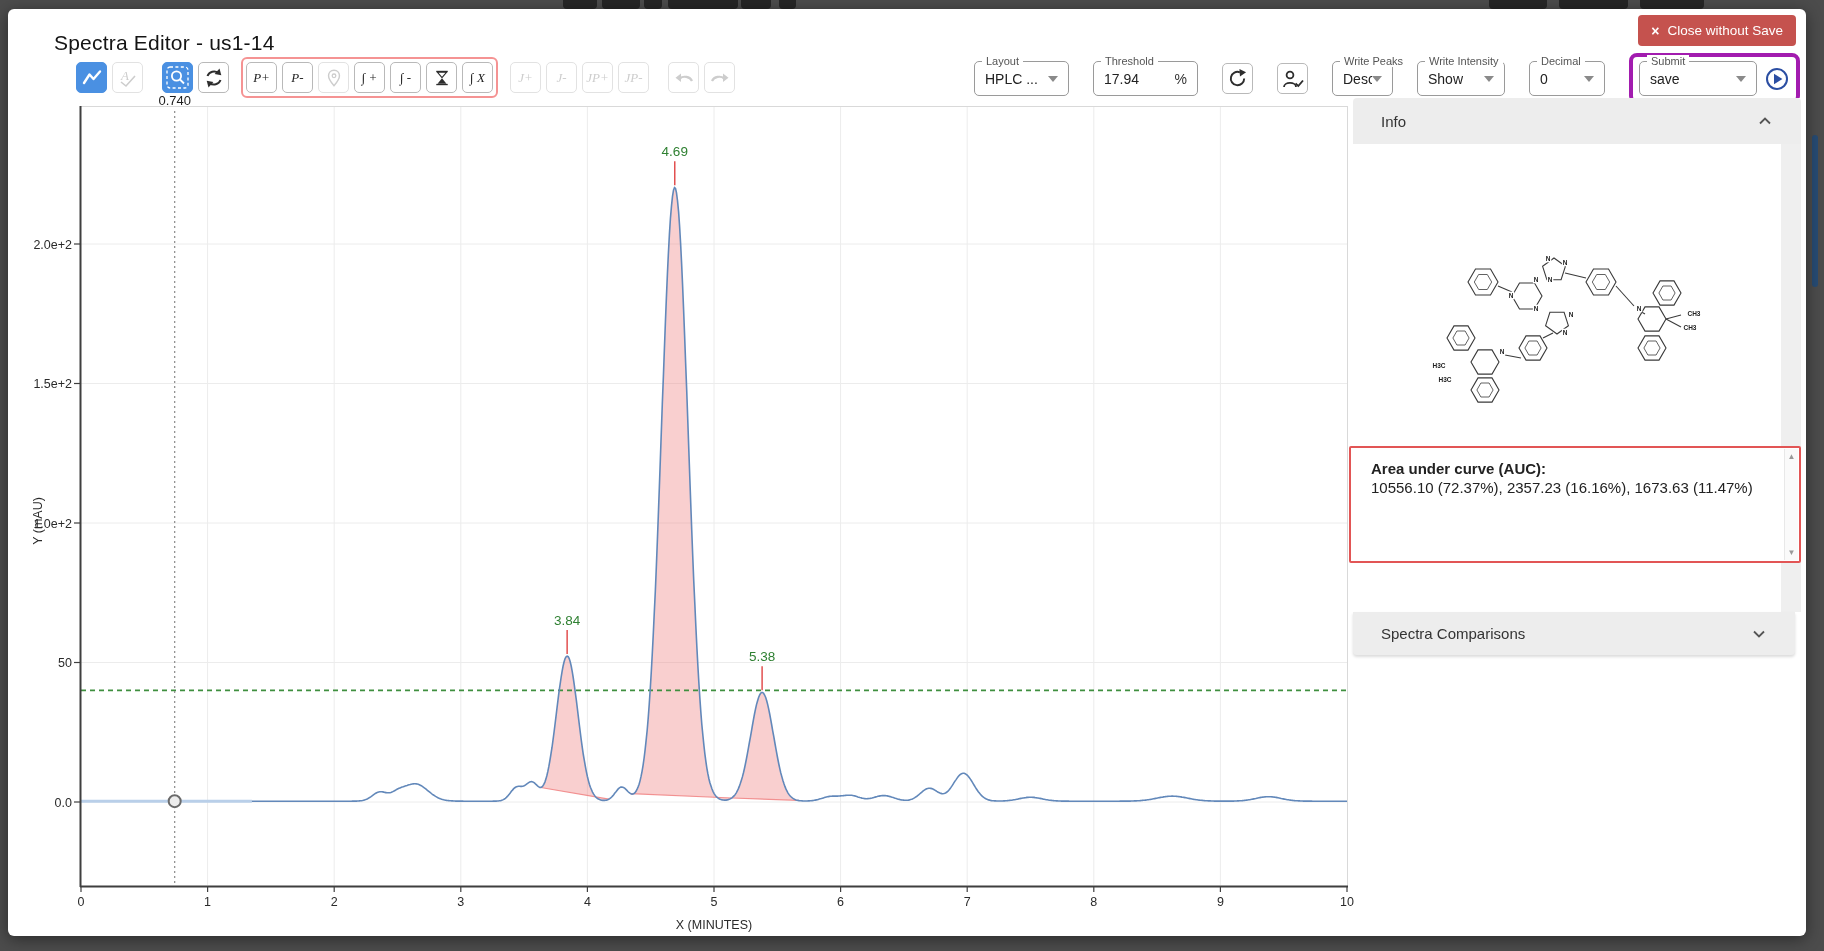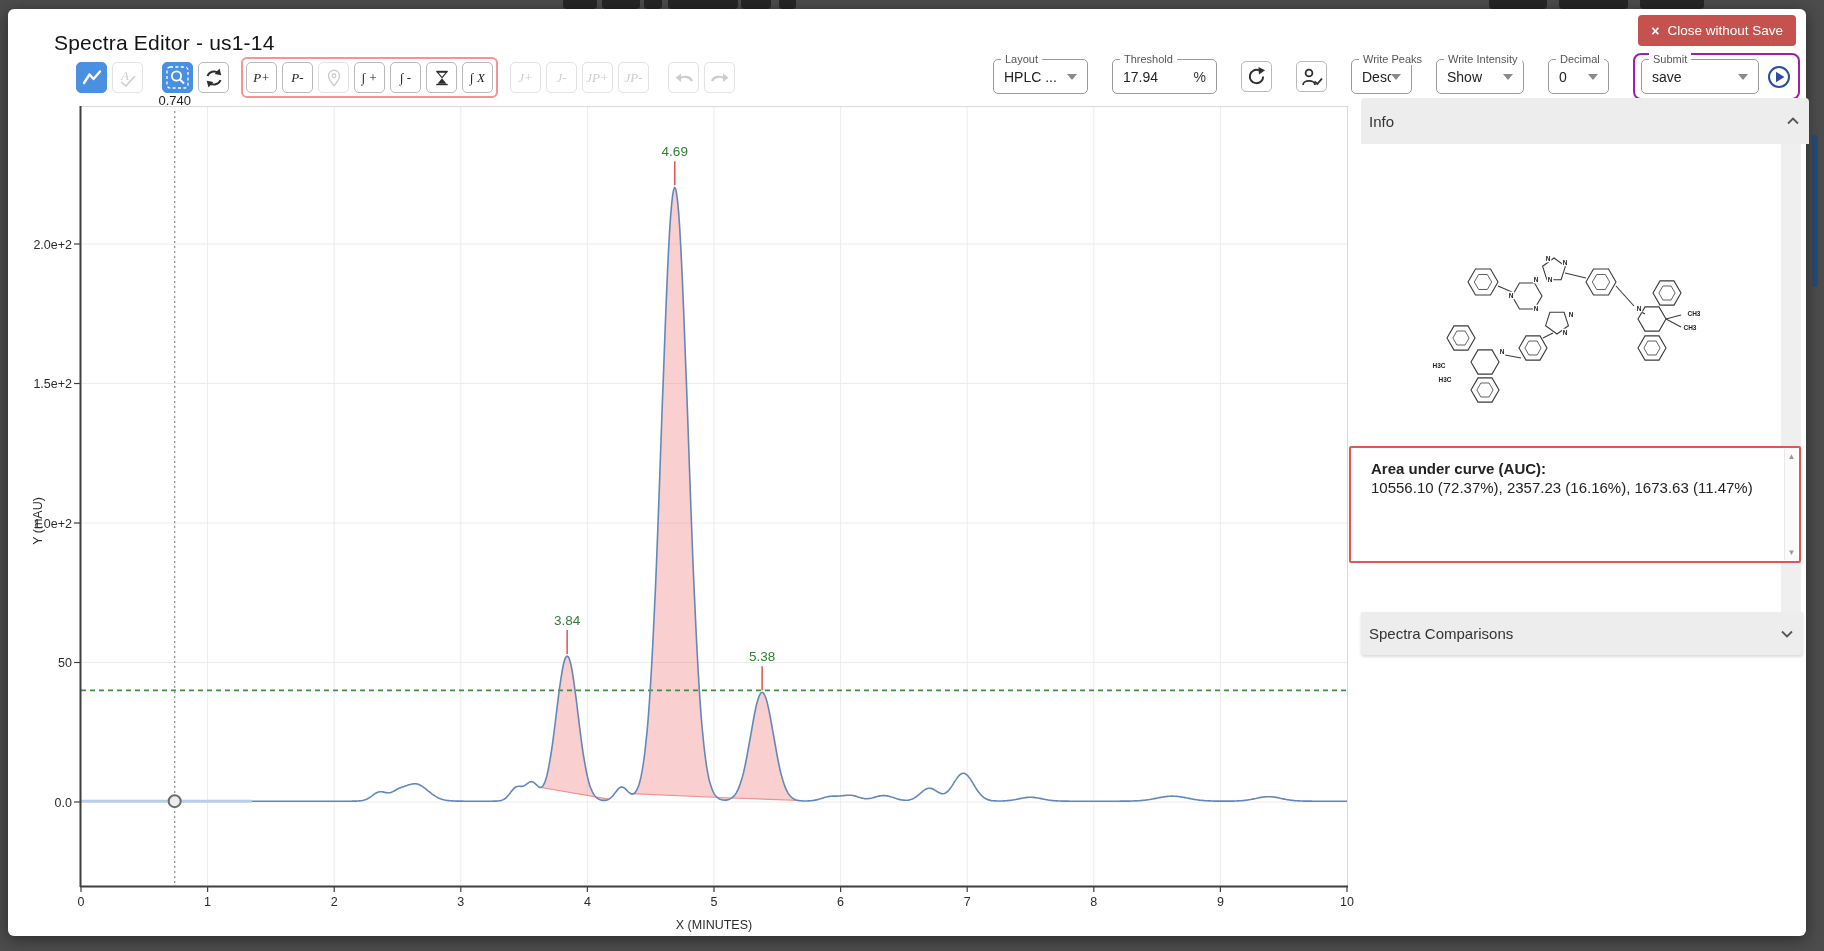--- a/index.html
+++ b/index.html
@@ -17,25 +17,25 @@
   .tbtn.active{background:#4a90e2;border-color:#4a90e2;color:#fff;}
   .tbtn.disabled{border-color:#e2e2e2;color:#cdcdcd;cursor:default;}
   .tb-spacer{width:9px;}
   .tb-group{display:flex;gap:5px;border:2px solid #f59393;border-radius:6px;padding:3px;margin:0 7px;}
   .tb-right{position:absolute;right:6px;top:44px;display:flex;align-items:center;gap:24px;}
   .fld{position:relative;height:35px;border:1px solid #9a9a9a;border-radius:5px;background:#fff;display:flex;align-items:center;padding:0 10px;box-sizing:border-box;font-size:14px;color:#222;cursor:pointer;}
   .fld .lbl{position:absolute;top:-7px;left:7px;background:#fff;padding:0 4px;font-size:11px;color:#555;white-space:nowrap;}
   .fld .val{white-space:nowrap;overflow:hidden;}
   .fld .caret{margin-left:auto;}
   .sqbtn{width:31px;height:31px;border:1px solid #b9b9b9;border-radius:5px;background:#fff;display:flex;align-items:center;justify-content:center;cursor:pointer;padding:0;}
-  .submit-wrap{border:2px solid #a21caf;border-radius:8px;display:flex;align-items:center;gap:7px;padding:4px 6px;}
+  .submit-wrap{border:4px solid #a21caf;border-radius:8px;display:flex;align-items:center;gap:7px;padding:4px 6px;}
   .playbtn{width:26px;height:26px;border:none;background:transparent;display:flex;align-items:center;justify-content:center;cursor:pointer;padding:0;}
   #chart{position:absolute;left:20px;top:84px;}
   .panel{position:absolute;left:1345px;top:89px;width:448px;height:566px;background:#fff;}
-  .acc-header{position:absolute;left:8px;width:100%;height:46px;background:#ededed;display:flex;align-items:center;justify-content:space-between;padding:0 8px;box-sizing:border-box;font-size:15px;color:#333;cursor:pointer;border-radius:4px 4px 0 0;}
+  .acc-header{position:absolute;left:0;width:100%;height:46px;background:#ededed;display:flex;align-items:center;justify-content:space-between;padding:0 28px;box-sizing:border-box;font-size:15px;color:#333;cursor:pointer;border-radius:4px 4px 0 0;}
   .acc-header.comparisons{top:514px;width:442px;height:43px;border-radius:0 0 4px 4px;box-shadow:0 2px 3px rgba(0,0,0,.14);}
   .info-body{position:absolute;left:0;top:46px;width:calc(100% - 20px);height:468px;background:#fff;border-top:1px solid #e3e3e3;}
   .gutter{position:absolute;right:0;top:46px;width:20px;height:468px;background:#efefef;}
   .title-row{height:44px;display:flex;align-items:center;padding-left:24px;border-bottom:1px solid #ececec;font-size:15px;color:#222;gap:5px;}
   .title-row b{font-weight:700;}
   #molecule{position:absolute;left:52px;top:122px;}
   .auc-box{position:absolute;left:-4px;top:348px;width:452px;height:117px;background:#fff;border:2px solid #e25555;border-radius:2px;box-sizing:border-box;padding:12px 30px 0 20px;}
   .auc-head{font-size:15px;font-weight:700;color:#222;margin-bottom:2px;}
   .auc-text{font-size:15px;color:#222;}
   .auc-scroll{position:absolute;right:1px;top:1px;bottom:1px;width:14px;background:#fafafa;border-left:1px solid #e8e8e8;display:flex;flex-direction:column;justify-content:space-between;align-items:center;padding:3px 0;box-sizing:border-box;color:#999;font-size:8px;cursor:pointer;}
@@ -159,21 +159,21 @@
       <div class="fld" style="width:61px">
         <span class="lbl">Write Peaks</span>
         <span class="val">Desc...</span>
         <span class="caret"></span>
       </div>
       <div class="fld" style="width:88px">
         <span class="lbl">Write Intensity</span>
         <span class="val">Show</span>
         <span class="caret"></span>
       </div>
-      <div class="fld" style="width:61px">
+      <div class="fld" style="width:76px">
         <span class="lbl">Decimal</span>
         <span class="val">0</span>
         <span class="caret"></span>
       </div>
       <div class="submit-wrap">
         <div class="fld" style="width:118px;border-color:#9a9a9a">
           <span class="lbl">Submit</span>
           <span class="val">save</span>
           <span class="caret"></span>
         </div>

